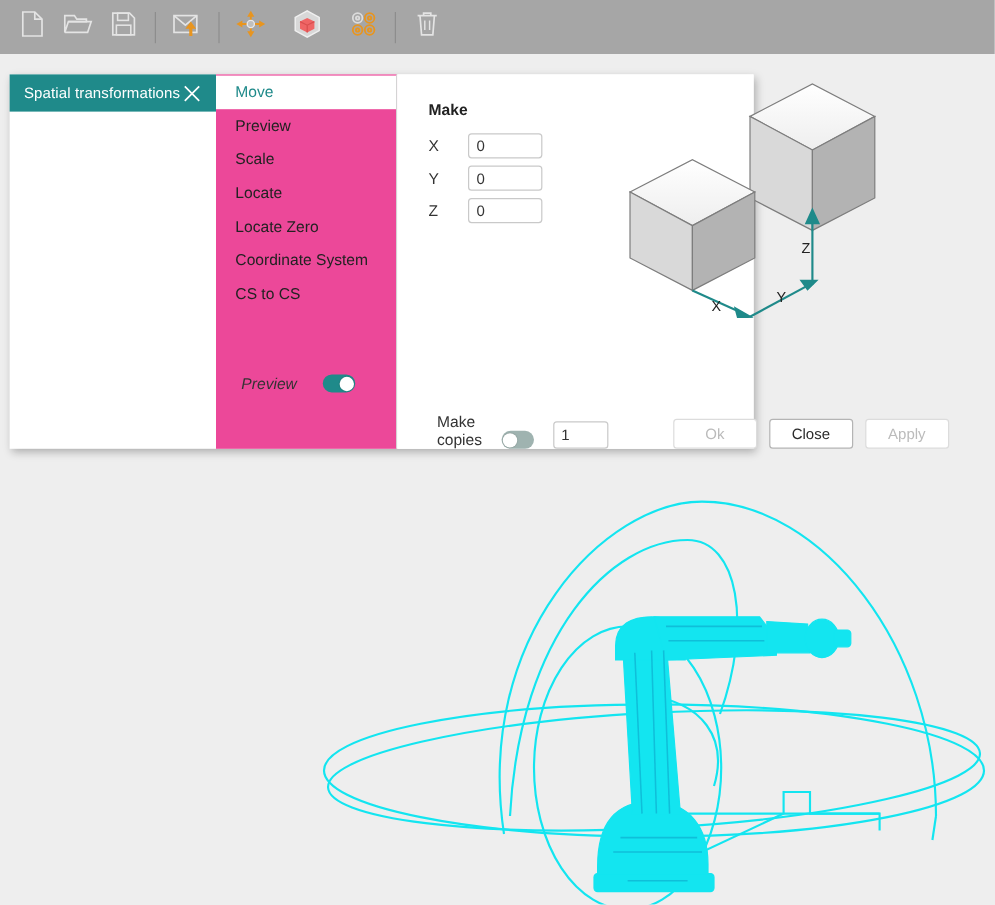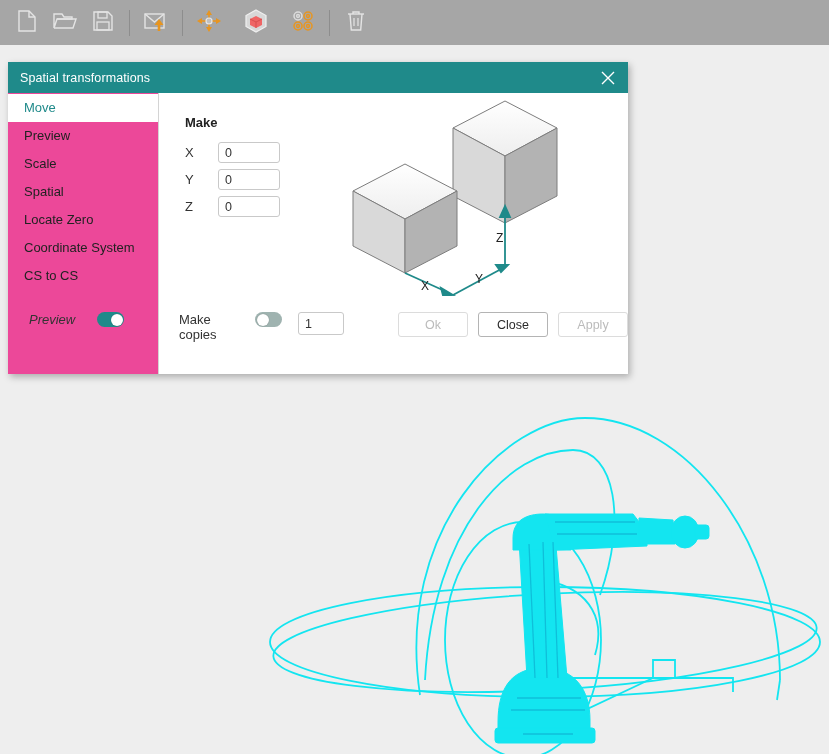--- a/index.html
+++ b/index.html
@@ -62,21 +62,21 @@
   
   .dialog {
     position: absolute;
     left: 8px;
     top: 62px;
     width: 620px;
     height: 312px;
     background: #ffffff;
     box-shadow: 2px 3px 7px rgba(0,0,0,0.28);
     display: flex;
-    flex-direction: column;
+    flex-direction: row;
     box-sizing: border-box;
   }
   .titlebar {
     height: 31px;
     background: #1f8a8a;
     display: flex;
     align-items: center;
     justify-content: space-between;
     padding: 0 10px 0 12px;
     flex: none;
@@ -207,23 +207,23 @@
     top: 3px;
   }
 
   
   .footer {
     position: absolute;
     left: 0; bottom: 0;
     width: 100%;
     height: 62px;
     display: flex;
-    align-items: flex-start;
-    box-sizing: border-box;
-    padding-left: 20px;
+    align-items: flex-end;
+    box-sizing: border-box;
+    padding-left: 33px;
   }
   .mk-label {
     font-size: 13px;
     color: #333333;
     margin-right: 16px;
   }
   .copies-box {
     width: 46px;
     height: 23px;
     margin-left: 16px;
@@ -440,21 +440,21 @@
         <div class="side-item selected">
           <span>Move</span>
         </div>
         <div class="side-item">
           <span>Preview</span>
         </div>
         <div class="side-item">
           <span>Scale</span>
         </div>
         <div class="side-item">
-          <span>Spatial</span>
+          <span>Locate</span>
         </div>
         <div class="side-item">
           <span>Locate Zero</span>
         </div>
         <div class="side-item">
           <span>Coordinate System</span>
         </div>
         <div class="side-item">
           <span>CS to CS</span>
         </div>

